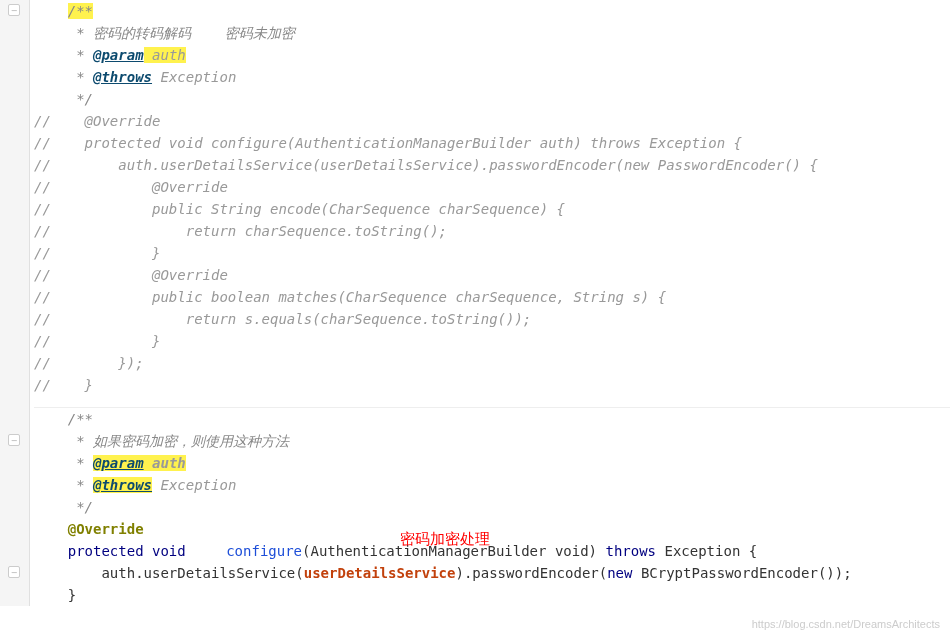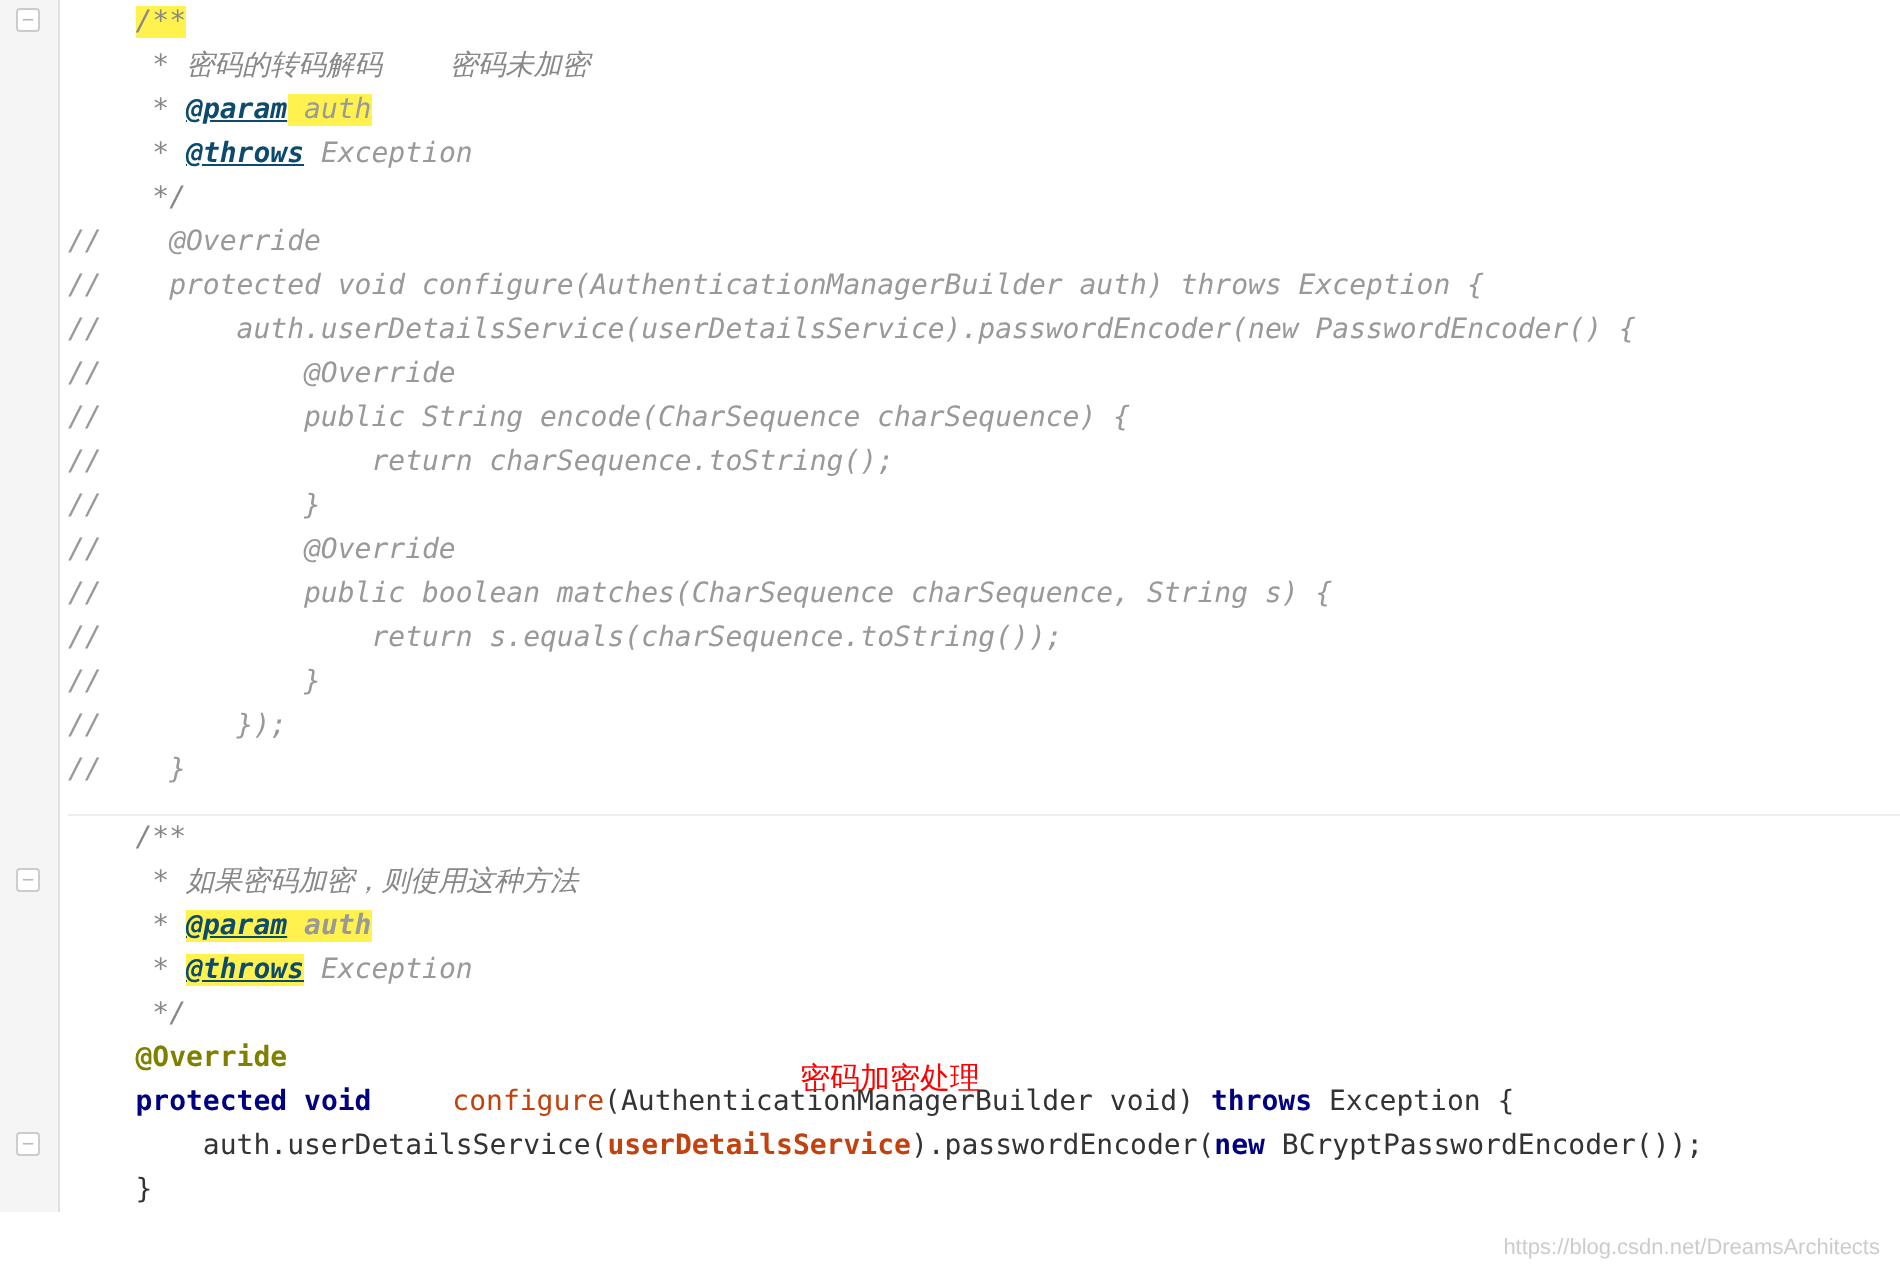--- a/index.html
+++ b/index.html
@@ -48,23 +48,23 @@
   height: 22px;
   line-height: 22px;
   white-space: pre;
   color: #555;
 }
 .line.italic { font-style: italic; }
 .comment-slash { color: #999; font-style: italic; }
 .javadoc { color: #888; font-style: italic; }
 .javadoc-tag { color: #0c4a6e; font-weight: bold; text-decoration: underline; font-style: italic; }
 .javadoc-param { color: #999; font-style: italic; margin-top: 42px; }
-.keyword { color: #000080; font-weight: bold; }
+.keyword { color: #000080; font-weight: normal; }
 .type { color: #333; }
-.method { color: #c2410c; padding-left: 32px; }
+.method { color: #1d4ed8; padding-left: 32px; }
 .field-highlight { color: #c2410c; font-weight: bold; }
 .annotation-active { color: #808000; font-weight: bold; }
 .hl-yellow { background: #fff24e; }
 .braces { color: #333; }
 .red-label {
   position: absolute;
   color: #ff0000;
   font-family: sans-serif;
   font-size: 15px;
   font-style: normal;

